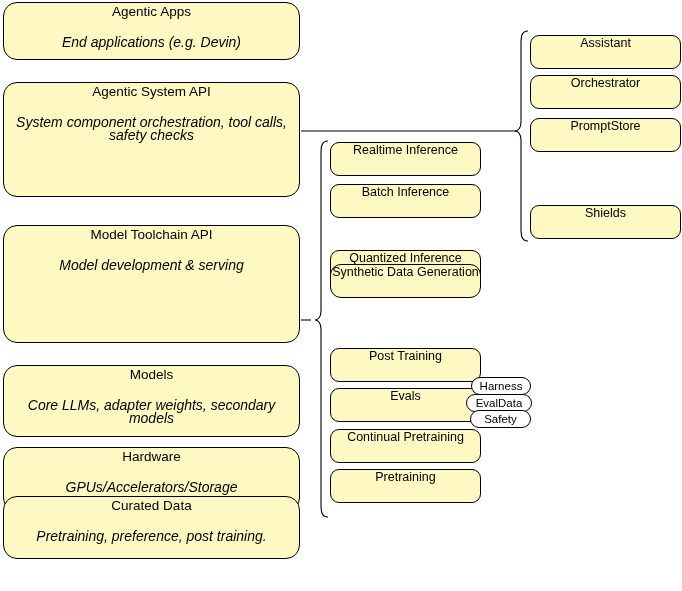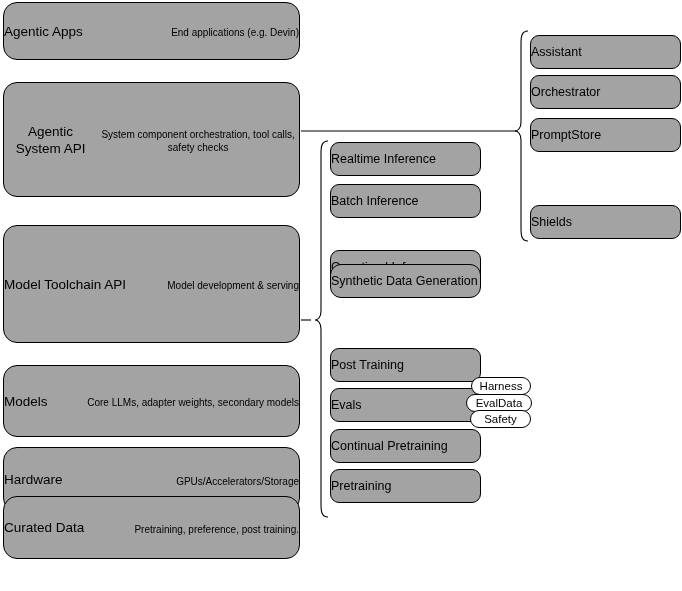--- a/index.html
+++ b/index.html
@@ -17,44 +17,45 @@
   }
   #diagram {
     position: absolute;
     left: 0; top: 0;
     width: 682px;
     height: 591px;
   }
   .node {
     position: absolute;
     box-sizing: border-box;
-    background: #a3a3a3;
+    background: #fef9c3;
     border: 1px solid #000000;
     display: flex;
-    flex-direction: row;
+    flex-direction: column;
     align-items: center;
-    justify-content: space-between;
+    justify-content: flex-start;
     text-align: center;
   }
   
   .layer {
     border-radius: 14px;
     left: 3px;
     width: 297px;
   }
   .layer .title {
     font-size: 13.5px;
     line-height: 17px;
     color: #000;
   }
   .layer .subtitle {
-    font-size: 10px;
+    font-size: 14px;
     line-height: 13px;
-    margin-top: 3px;
+    margin-top: 16px;
     color: #000;
+    font-style: italic;
   }
   
   .chip {
     border-radius: 9px;
     height: 34px;
     font-size: 12.5px;
   }
   .chip.mid {
     left: 330px;
     width: 151px;

